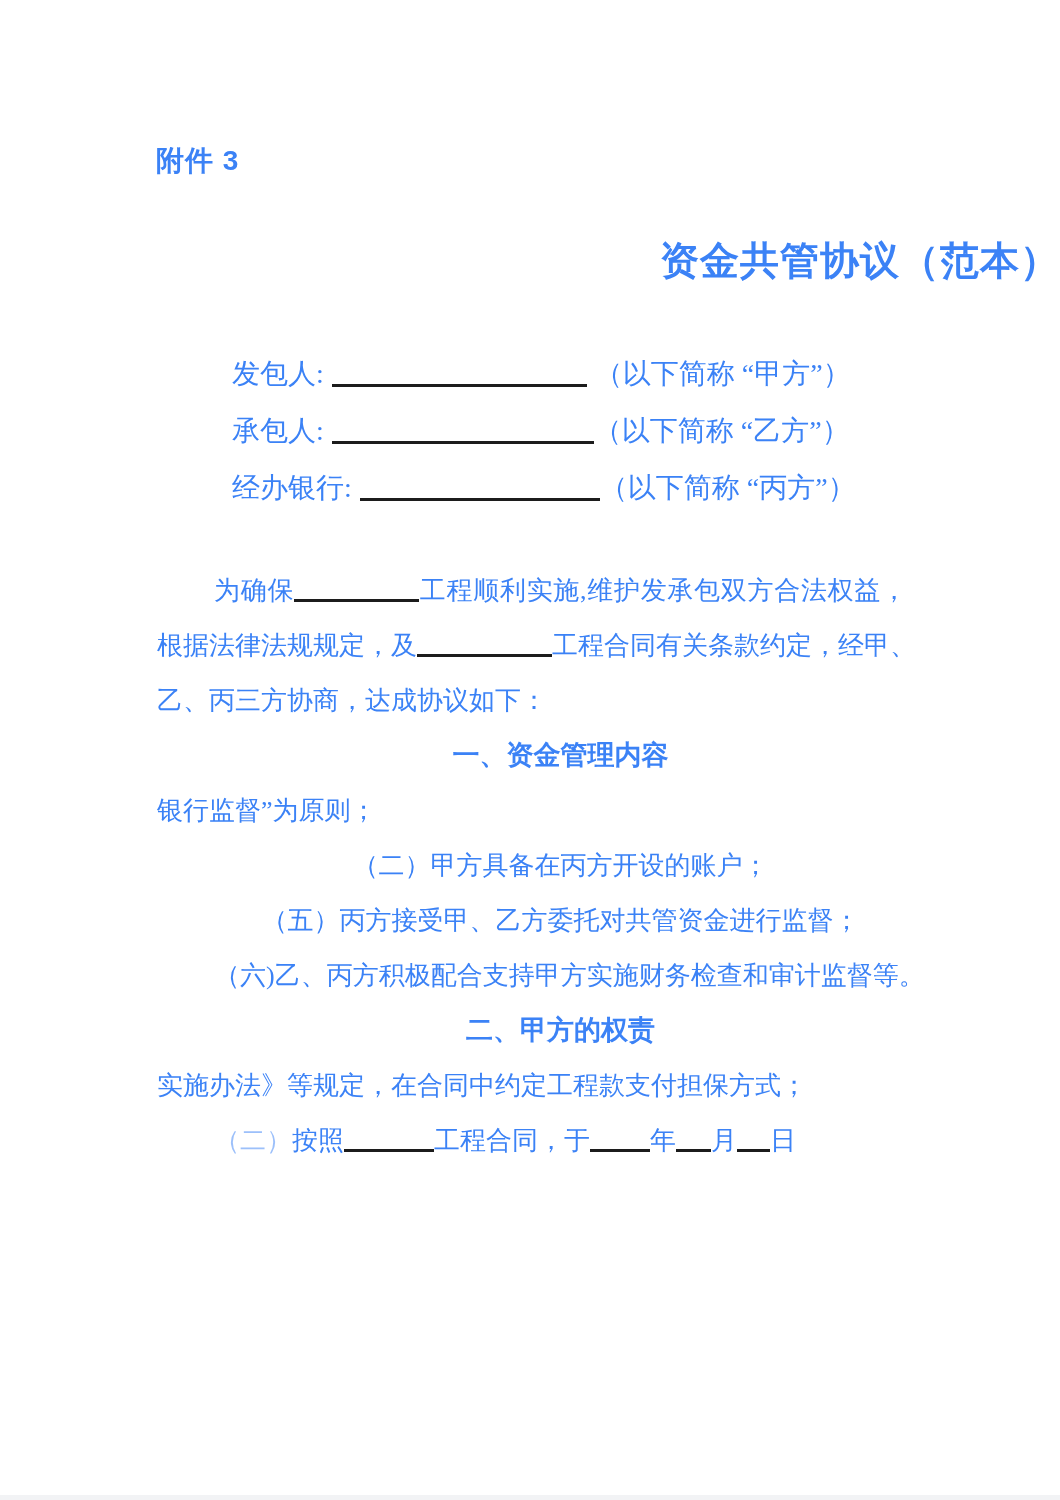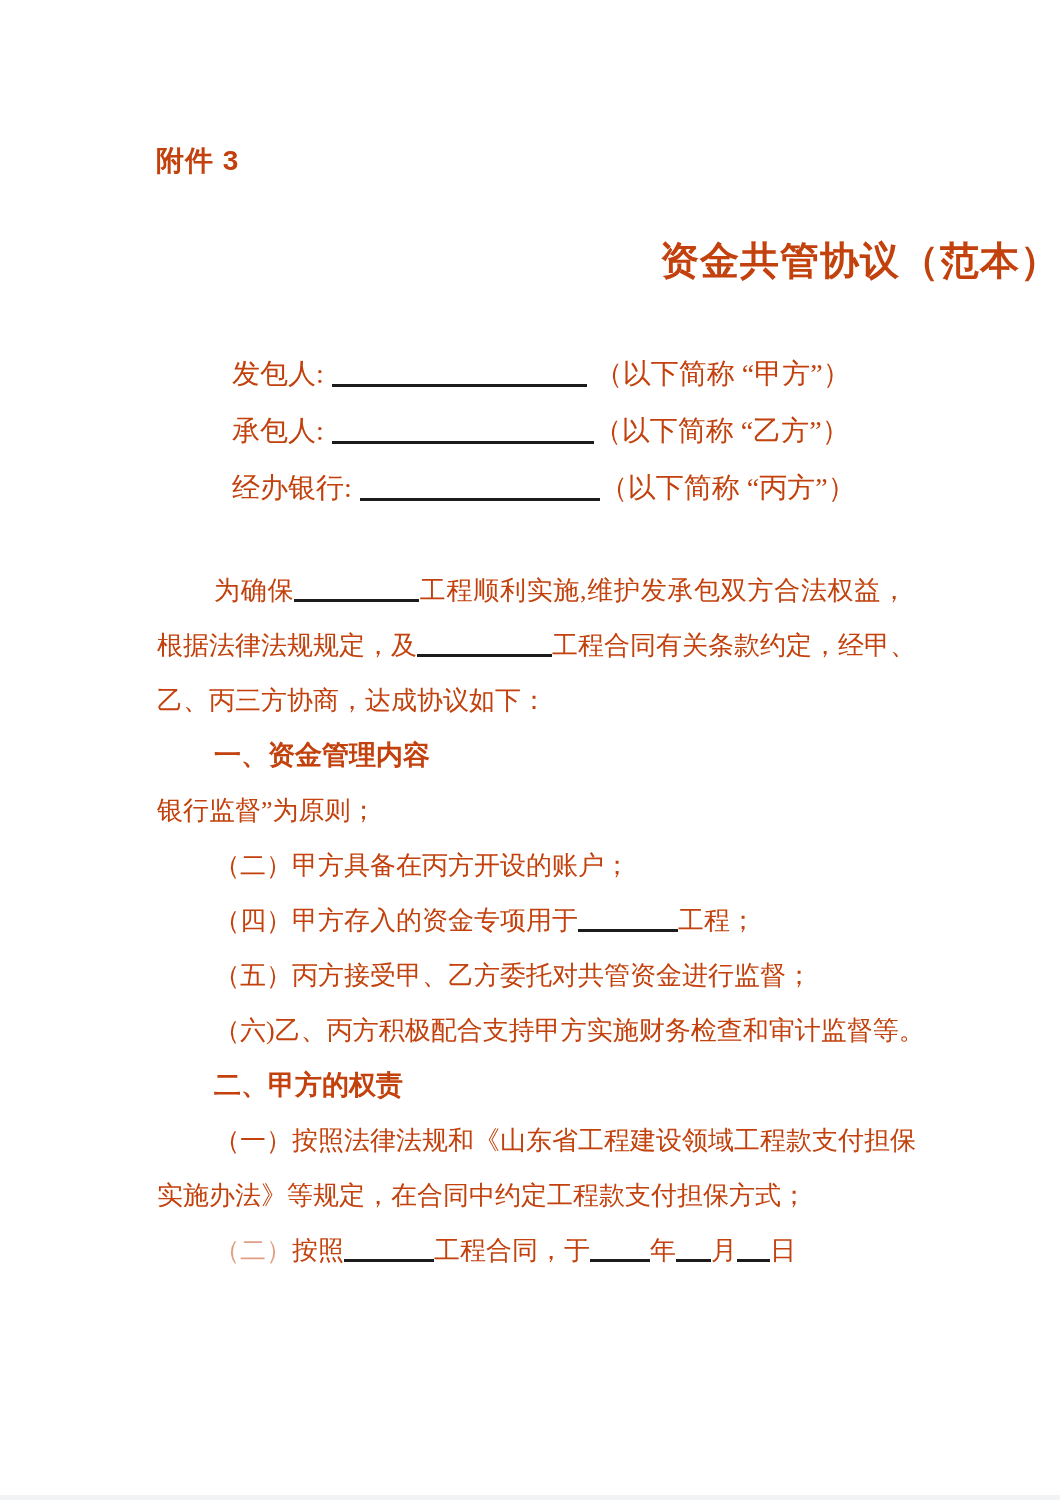--- a/index.html
+++ b/index.html
@@ -2,21 +2,21 @@
 <html><head>
 <meta charset="utf-8">
 <style>
   html, body { margin: 0; padding: 0; background: #ffffff; }
   .page {
     position: relative;
     width: 1060px;
     height: 1500px;
     background: #ffffff;
     overflow: hidden;
-    color: #c2410c;
+    color: #3b82f6;
     font-family: "Liberation Serif", "DejaVu Serif", serif;
   }
   .attachment {
     position: absolute;
     left: 156px;
     top: 142px;
     font-family: "Liberation Sans", "DejaVu Sans", sans-serif;
     font-weight: 700;
     font-size: 28px;
     letter-spacing: 1px;
@@ -58,21 +58,21 @@
   .w33  { width: 33px; }
   .content {
     position: absolute;
     left: 157px;
     top: 563px;
     width: 750px;
     font-size: 26px;
     line-height: 55px;
   }
   .line { white-space: nowrap; }
-  .indent { text-indent: 57px; }
+  .indent { text-indent: 57px; text-align: center; }
   .fill { text-align: justify; text-align-last: justify; }
   .heading {
     font-family: "Liberation Sans", "DejaVu Sans", sans-serif;
     font-weight: 700;
     font-size: 27px;
   }
   .content .blank { vertical-align: -3px; border-bottom-width: 3px; }
   .gapL { margin-left: 0; }
   .faded { opacity: 0.5; }
   .cut {
@@ -128,34 +128,28 @@
 
     <div class="line indent heading">一、资金管理内容</div>
 
     <div class="line">
       <span>银行监督”为原则；</span>
     </div>
     <div class="line indent">
       <span>（二）甲方具备在丙方开设的账户；</span>
     </div>
     <div class="line indent">
-      <span>（四）甲方存入的资金专项用于</span><span class="blank w100"></span><span>工程；</span>
-    </div>
-    <div class="line indent">
       <span>（五）丙方接受甲、乙方委托对共管资金进行监督；</span>
     </div>
     <div class="line indent">
       <span>（六)乙、丙方积极配合支持甲方实施财务检查和审计监督等。</span>
     </div>
 
     <div class="line indent heading">二、甲方的权责</div>
 
-    <div class="line indent fill">
-      <span>（一）按照法律法规和《山东省工程建设领域工程款支付担保</span>
-    </div>
     <div class="line">
       <span>实施办法》等规定，在合同中约定工程款支付担保方式；</span>
     </div>
     <div class="line indent">
       <span class="faded">（二）</span><span>按照</span><span class="blank w90"></span><span class="gapL">工程合同，于</span><span class="blank w60"></span><span>年</span><span class="blank w35"></span><span>月</span><span class="blank w33"></span><span>日</span><span class="cut">将共管资</span>
     </div>
 
   </div>
 
   <div class="page-bottom-edge"></div>

